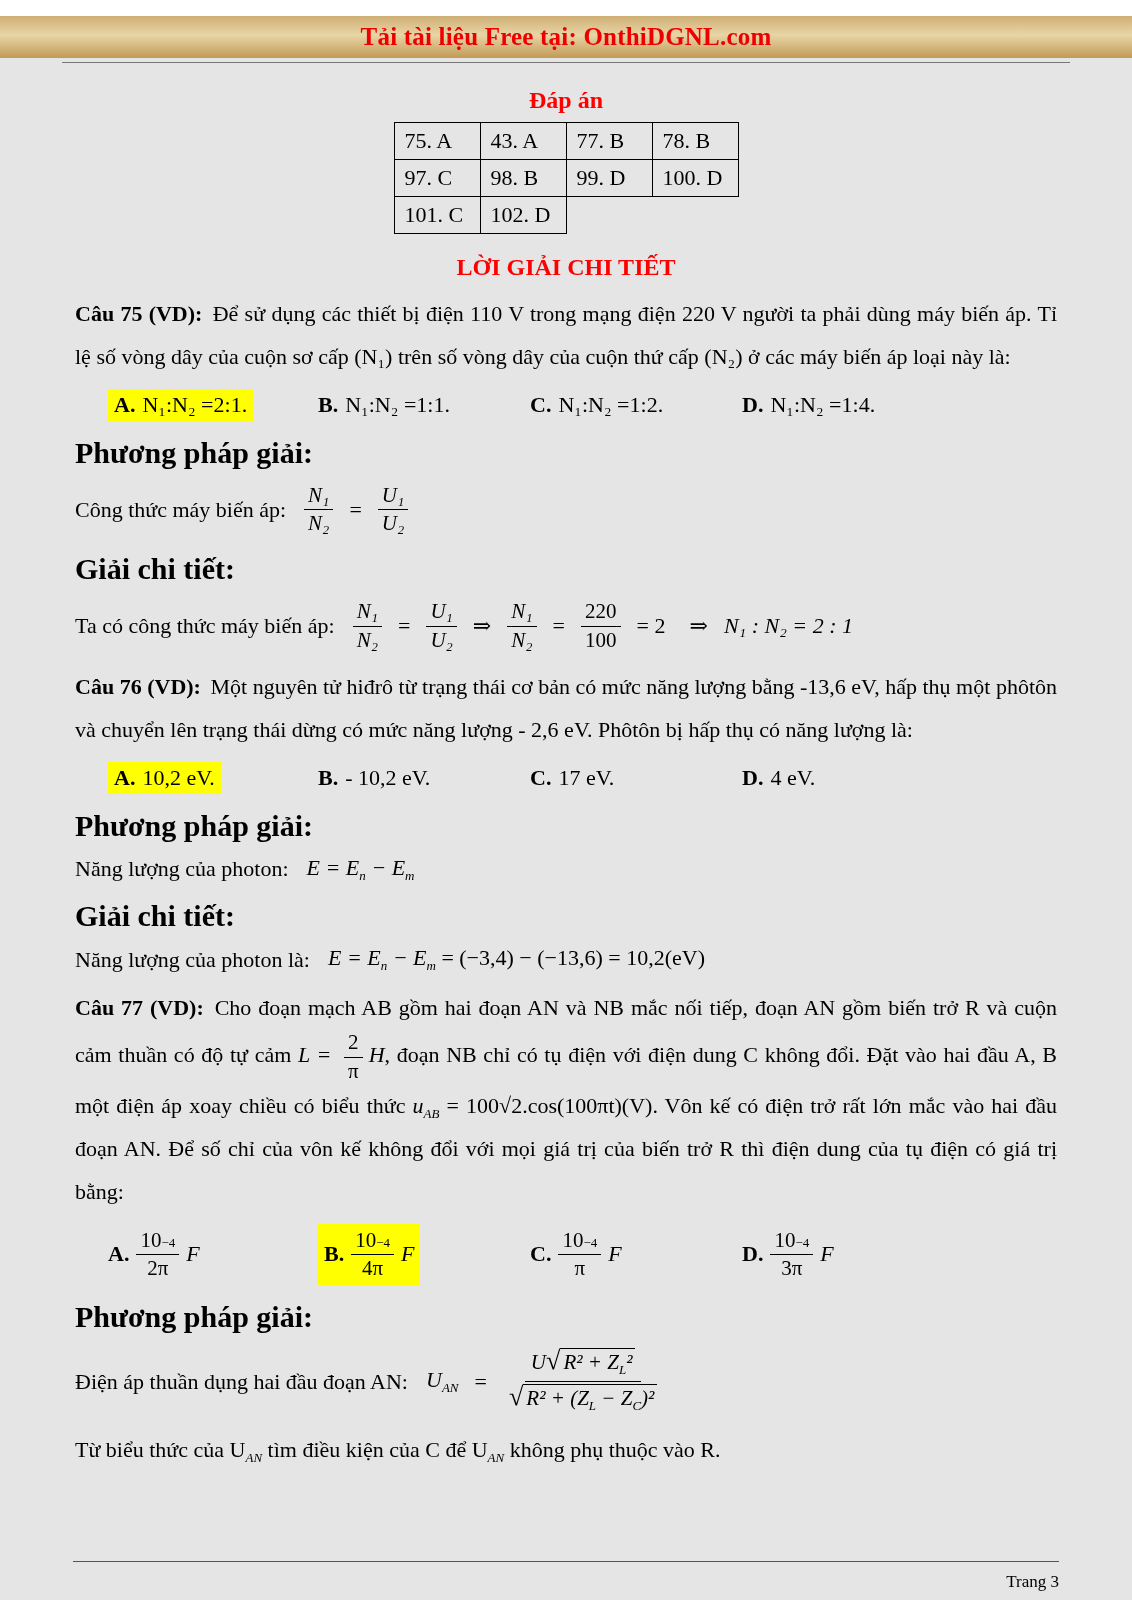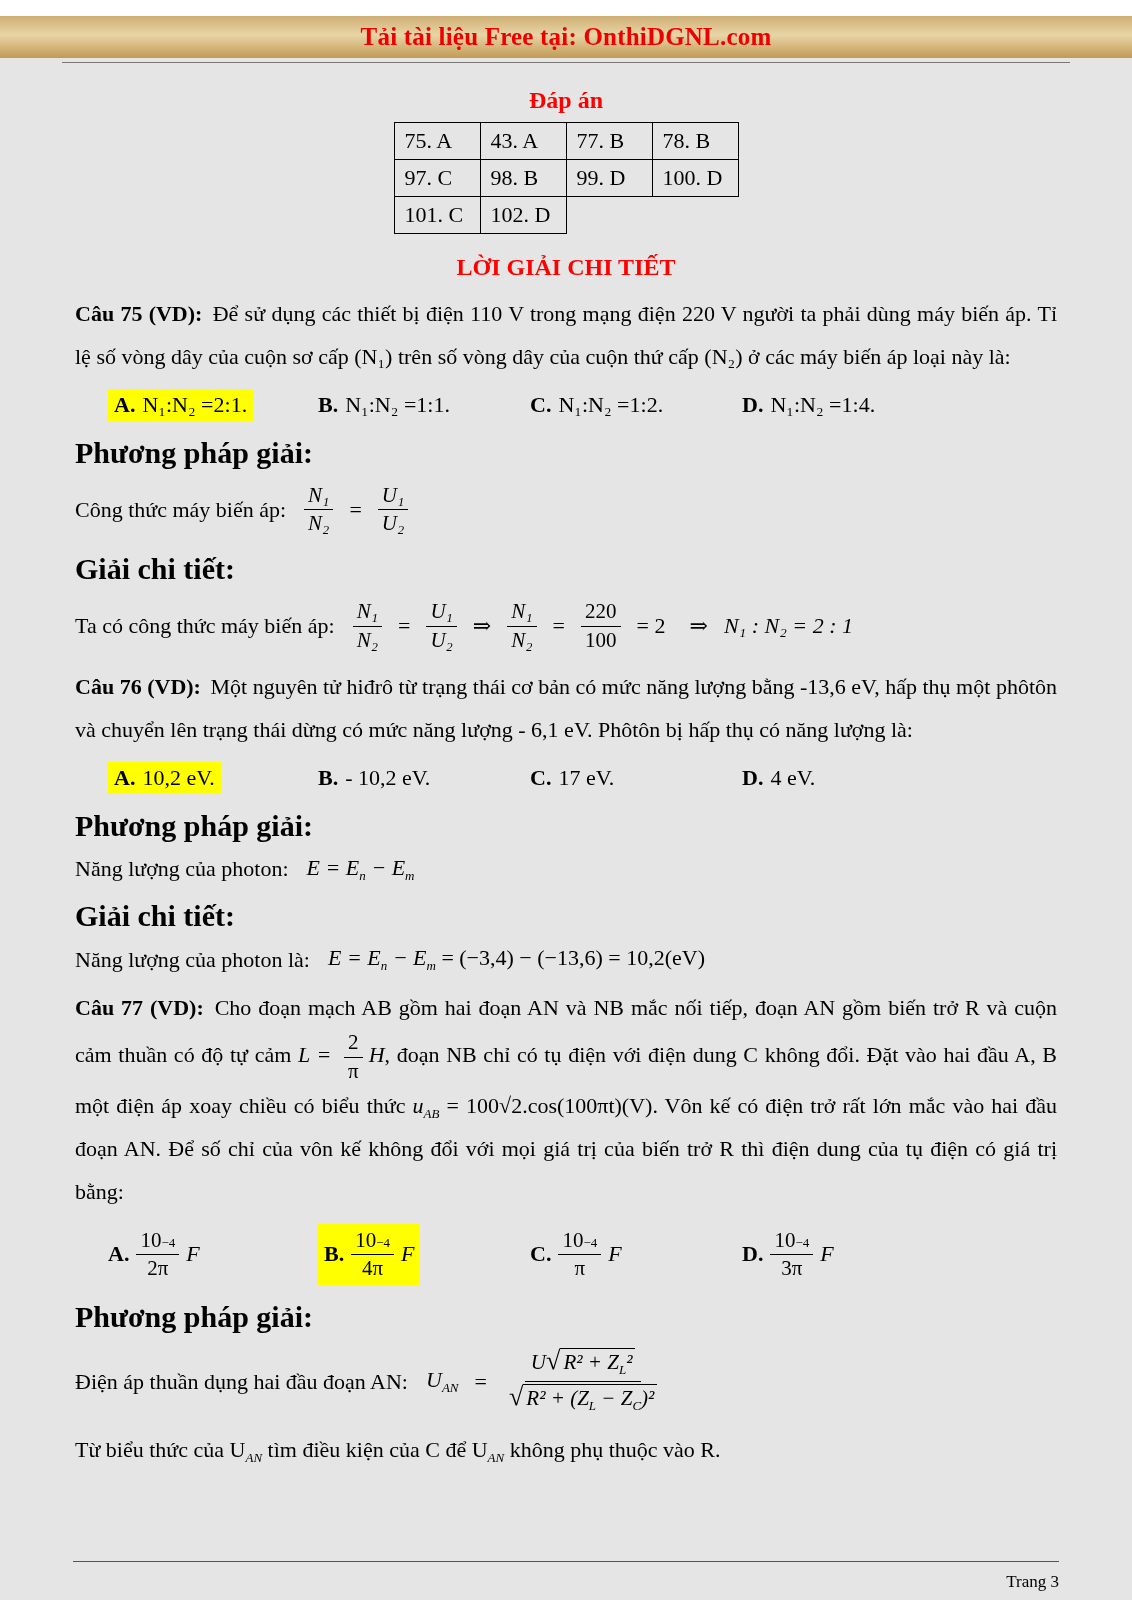--- a/index.html
+++ b/index.html
@@ -158,21 +158,21 @@
       <span class="op">=</span>
       <span class="frac rm">
           <span class="num">220</span>
           <span class="den">100</span>
         </span>
       <span class="op">= 2</span>
       <span class="op">⇒</span>
       <i>N₁ : N₂ = 2 : 1</i>
     </div>
 
-    <p class="q-para"><b>Câu 76 (VD):</b> <span>Một nguyên tử hiđrô từ trạng thái cơ bản có mức năng lượng bằng -13,6 eV, hấp thụ một phôtôn và chuyển lên trạng thái dừng có mức năng lượng - 6,1 eV. Phôtôn bị hấp thụ có năng lượng là:</span></p>
+    <p class="q-para"><b>Câu 76 (VD):</b> <span>Một nguyên tử hiđrô từ trạng thái cơ bản có mức năng lượng bằng -13,6 eV, hấp thụ một phôtôn và chuyển lên trạng thái dừng có mức năng lượng - 2,6 eV. Phôtôn bị hấp thụ có năng lượng là:</span></p>
 
     <div class="opts">
       <div class="opt">
         <span class="opt-inner hl">
             <b class="letter">A.</b>
             <span>10,2 eV.</span>
           </span>
       </div>
       <div class="opt">
         <span class="opt-inner">

